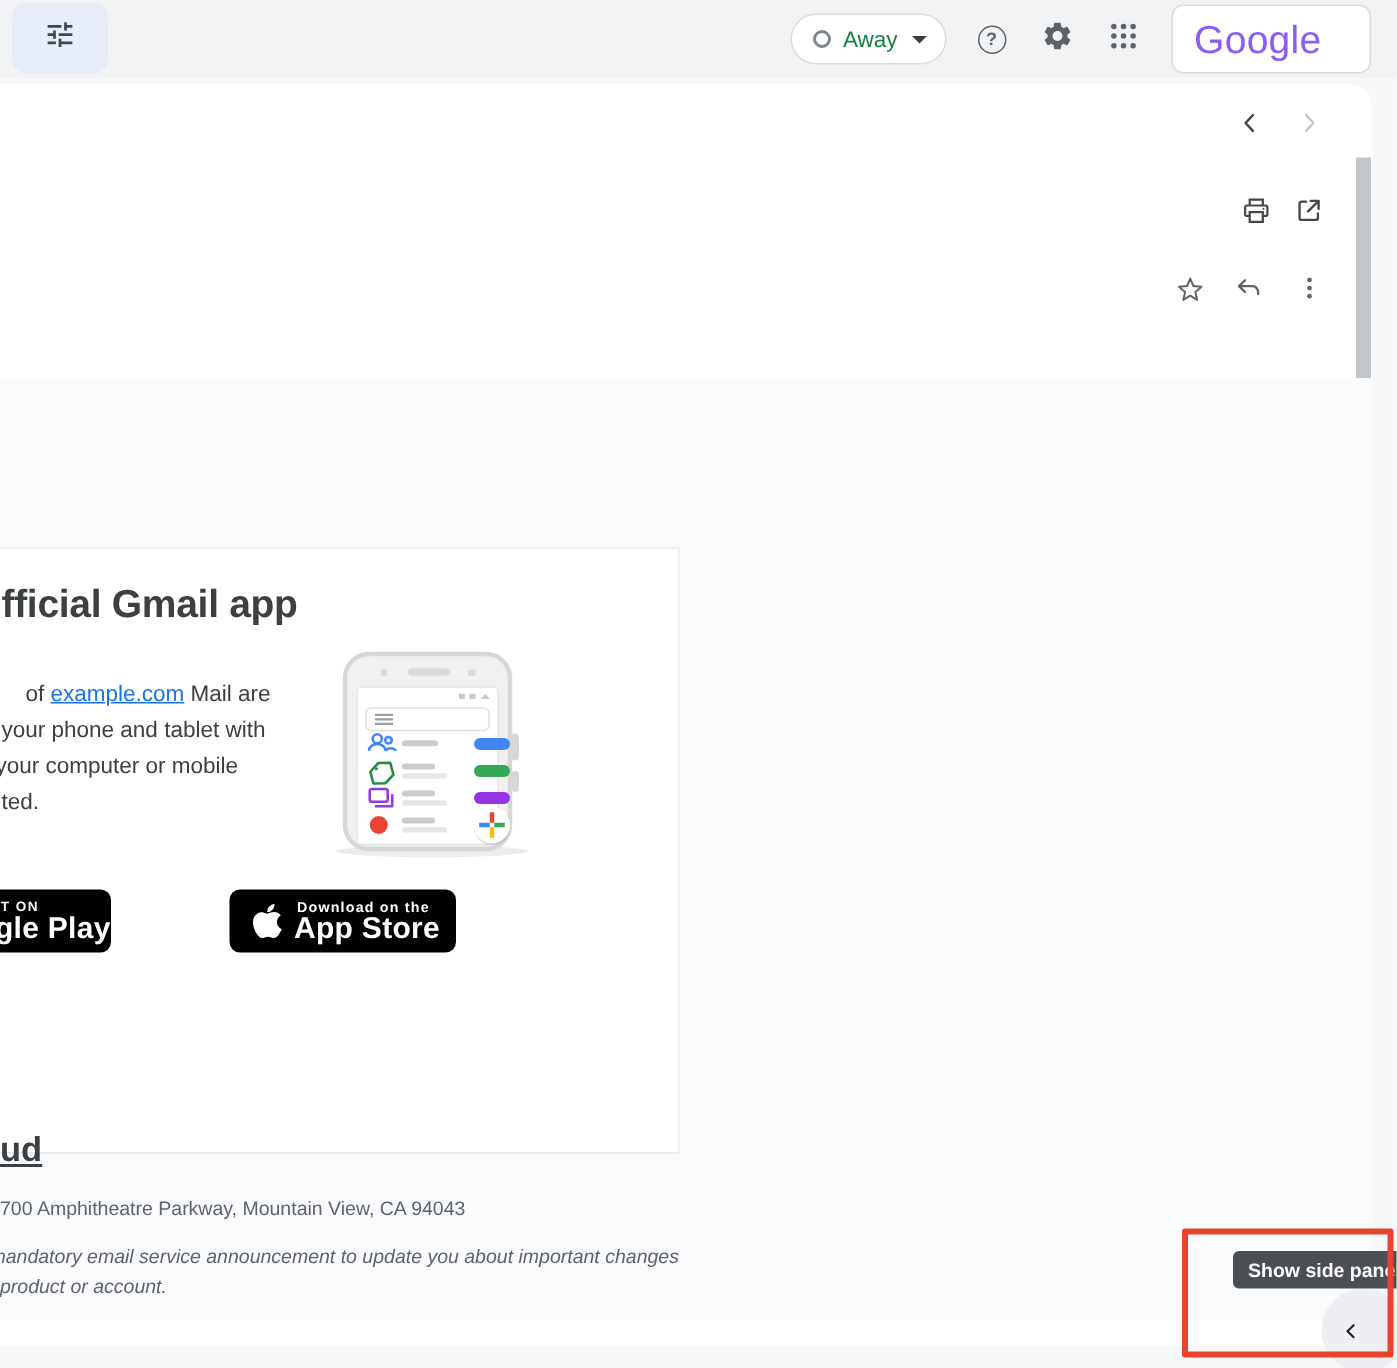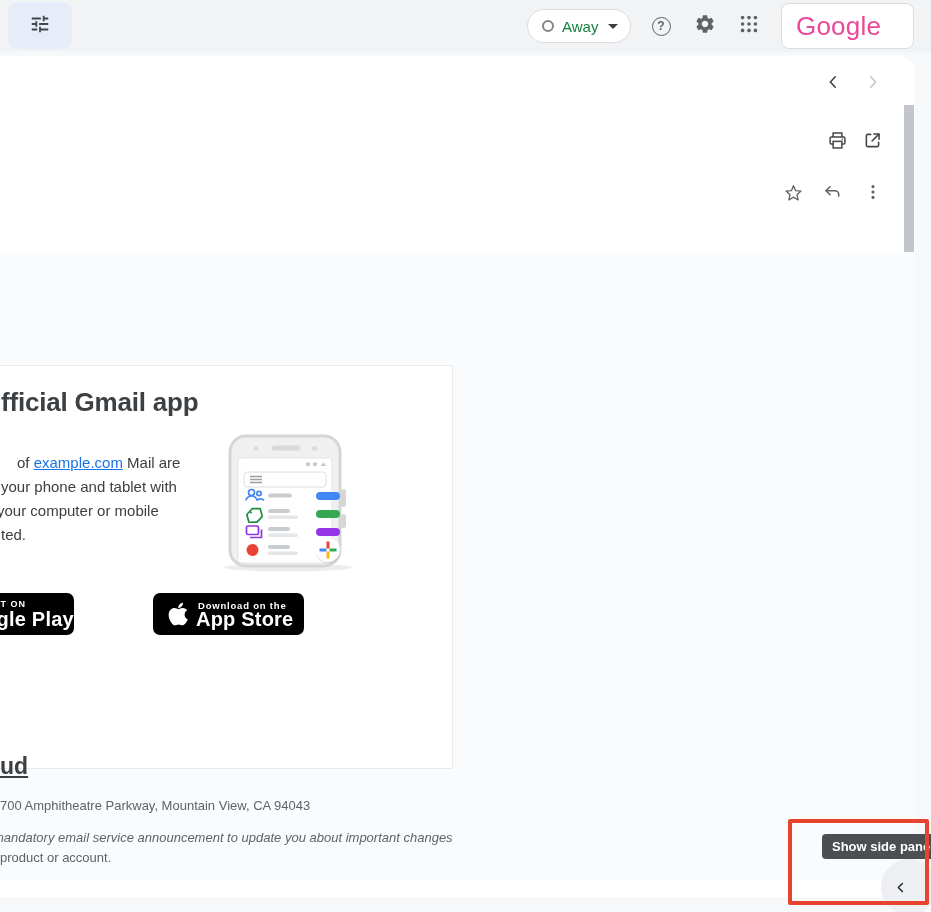--- a/index.html
+++ b/index.html
@@ -16,21 +16,21 @@
   .hdr-iconbtn{position:absolute;top:14px;width:24px;height:24px;display:flex;align-items:center;justify-content:center;cursor:pointer;}
   .away-pill{position:absolute;left:527px;top:9px;height:34px;padding:0 12px 0 14px;border-radius:17px;
     background:#fff;border:1px solid #dadce0;display:flex;align-items:center;gap:8px;box-sizing:border-box;cursor:pointer;}
   .away-dot{width:12px;height:12px;border-radius:50%;border:2px solid #80868b;box-sizing:border-box;}
   .away-label{font-size:15px;color:#15803d;}
   .away-caret{width:0;height:0;border-left:5px solid transparent;border-right:5px solid transparent;border-top:5px solid #3c4043;margin-left:2px;}
   .help-circle{width:17px;height:17px;border-radius:50%;border:1.7px solid #5f6368;color:#5f6368;
     font-size:12px;font-weight:bold;display:flex;align-items:center;justify-content:center;line-height:1;}
   .logo-box{position:absolute;left:781px;top:3px;width:133px;height:46px;background:#fff;border:1px solid #dadce0;
     border-radius:8px;box-sizing:border-box;display:flex;align-items:center;padding-left:14px;}
-  .logo-text{font-size:26px;color:#ec4899;letter-spacing:0.2px;}
+  .logo-text{font-size:26px;color:#8b5cf6;letter-spacing:0.2px;}
 
   
   .panel{position:absolute;left:0;top:56px;width:915px;height:841px;background:#fff;
     border-radius:0 16px 16px 0;}
   .tool-icon{position:absolute;width:24px;height:24px;display:flex;align-items:center;justify-content:center;cursor:pointer;}
   .body-region{position:absolute;left:0;top:196px;width:915px;height:628px;background:#fafbfc;}
   .scroll-thumb{position:absolute;left:904px;top:49px;width:10px;height:645px;background:#c2c5c9;}
 
   
   .card{position:absolute;left:-1px;top:113px;width:454px;height:404px;background:#fff;border:1px solid #e9eaee;box-sizing:border-box;}
@@ -52,21 +52,21 @@
   .badge-play .tagline{left:79px;top:6px;}
   .badge-play .bigname{left:63px;top:15px;}
   .badge-app .tagline{left:45px;top:7px;font-size:9.5px;letter-spacing:0.8px;}
   .badge-app .bigname{left:43px;top:15px;}
   .apple-logo{position:absolute;left:14px;top:8px;}
 
   
   .brand-frag{position:absolute;left:0;top:501px;font-size:23px;font-weight:600;color:#3c4043;text-decoration:underline;}
   .footer-address{position:absolute;left:0;top:546px;font-size:13px;color:#5f6368;white-space:nowrap;}
   .footer-disc1{position:absolute;left:-7px;top:578px;font-size:13px;font-style:italic;color:#5f6368;white-space:nowrap;}
-  .footer-disc2{position:absolute;left:0;top:598px;font-size:13px;color:#5f6368;white-space:nowrap;}
+  .footer-disc2{position:absolute;left:0;top:598px;font-size:13px;font-style:italic;color:#5f6368;white-space:nowrap;}
 
   
   .tooltip{position:absolute;left:822px;top:834px;height:25px;line-height:25px;padding:0 10px;
     background:#4b4e52;border-radius:4px;color:#fff;font-size:13px;font-weight:bold;white-space:nowrap;z-index:5;}
   .chevron-btn{position:absolute;left:881px;top:859px;width:56px;height:56px;border-radius:50%;
     background:#edeff2;display:flex;align-items:center;padding-left:13px;box-sizing:border-box;cursor:pointer;z-index:4;}
   .red-rect{position:absolute;left:788px;top:819px;width:141px;height:86px;border:4px solid #e8432c;
     box-sizing:border-box;border-radius:2px;z-index:10;pointer-events:none;}
 </style>
 </head>

